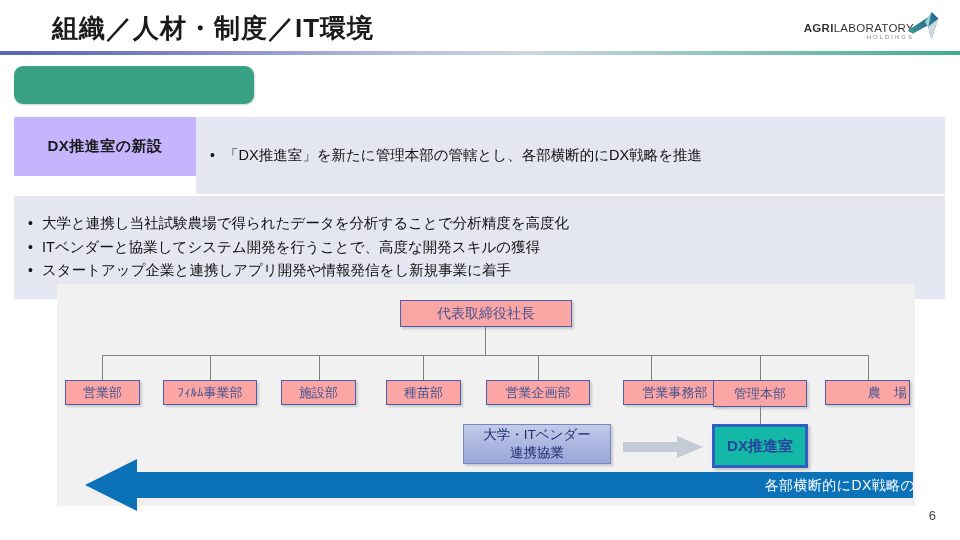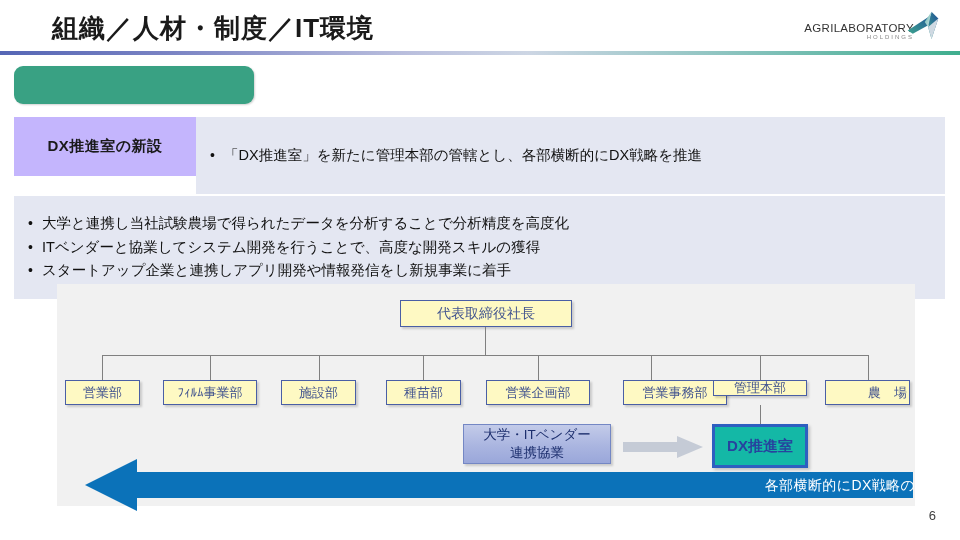--- a/index.html
+++ b/index.html
@@ -15,21 +15,21 @@
     position:absolute;left:52px;top:11px;
     font-size:26px;color:#1a1a1a;letter-spacing:1px;white-space:nowrap;font-weight:bold;
   }
   .logo{
     position:absolute;right:18px;top:8px;width:140px;height:40px;
   }
   .logo-text{
     position:absolute;left:0;top:14px;width:112px;text-align:right;
     font-size:11.5px;color:#333;letter-spacing:.3px;white-space:nowrap;
   }
-  .logo-text b{font-weight:normal;text-align:center;}
+  .logo-text b{font-weight:bold;text-align:center;}
   .logo-text span{font-weight:normal;}
   .logo-sub{
     position:absolute;left:0;top:26px;width:112px;text-align:right;
     font-size:6px;color:#888;letter-spacing:2px;
   }
   .logo-mark{position:absolute;right:2px;top:2px;width:34px;height:34px;}
 
   .rule{
     position:absolute;left:0;top:51px;width:960px;height:4px;
     background:linear-gradient(to right,#5566b5 0%,#7b84c4 18%,#b9bedd 42%,#cdd6e4 55%,#7fc0b8 80%,#3fae8e 100%);
@@ -68,21 +68,21 @@
   .bullet .dot{
     flex:0 0 auto;width:14px;text-align:left;color:#111;font-size:14px;
   }
 
   
   .org{
     position:absolute;left:57px;top:284px;width:858px;height:222px;
     background:#f1f1f1;
   }
   .node{
-    position:absolute;background:#fef9c3;border:1.2px solid #4a5fa5;
+    position:absolute;background:#fca5a5;border:1.2px solid #4a5fa5;
     color:#42548f;font-size:13px;display:flex;align-items:center;
     justify-content:center;white-space:nowrap;
     box-shadow:2px 2px 2px rgba(0,0,0,.16);
     box-sizing:border-box;
   }
   .node.ceo{font-size:14px;}
   .line{position:absolute;background:#808080;}
   .vline{width:1.3px;}
   .hline{height:1.3px;}
 
@@ -196,21 +196,21 @@
     <div class="line vline" style="left:594px;top:71px;height:26px;"></div>
     <div class="line vline" style="left:703px;top:71px;height:26px;"></div>
     <div class="line vline" style="left:811px;top:71px;height:26px;"></div>
 
     <div class="node" style="left:8px;top:96px;width:75px;height:25px;">営業部</div>
     <div class="node" style="left:106px;top:96px;width:94px;height:25px;">ﾌｨﾙﾑ事業部</div>
     <div class="node" style="left:224px;top:96px;width:75px;height:25px;">施設部</div>
     <div class="node" style="left:329px;top:96px;width:75px;height:25px;">種苗部</div>
     <div class="node" style="left:429px;top:96px;width:104px;height:25px;">営業企画部</div>
     <div class="node" style="left:542px;top:96px;width:104px;height:25px;margin-left:24px;">営業事務部</div>
-    <div class="node" style="left:656px;top:96px;width:94px;height:16px;">管理本部</div>
+    <div class="node" style="left:656px;top:96px;width:94px;height:27px;">管理本部</div>
     <div class="node" style="left:768px;top:96px;width:85px;height:25px;padding-left:40px;">農　場</div>
 
     <div class="line vline" style="left:703px;top:121px;height:20px;"></div>
 
     <div class="dx-node" style="left:655px;top:140px;width:96px;height:44px;">DX推進室</div>
 
     <div class="partner-node" style="left:406px;top:140px;width:148px;height:40px;">
       <div>
         <div>大学・ITベンダー</div>
         <div>連携協業</div>

